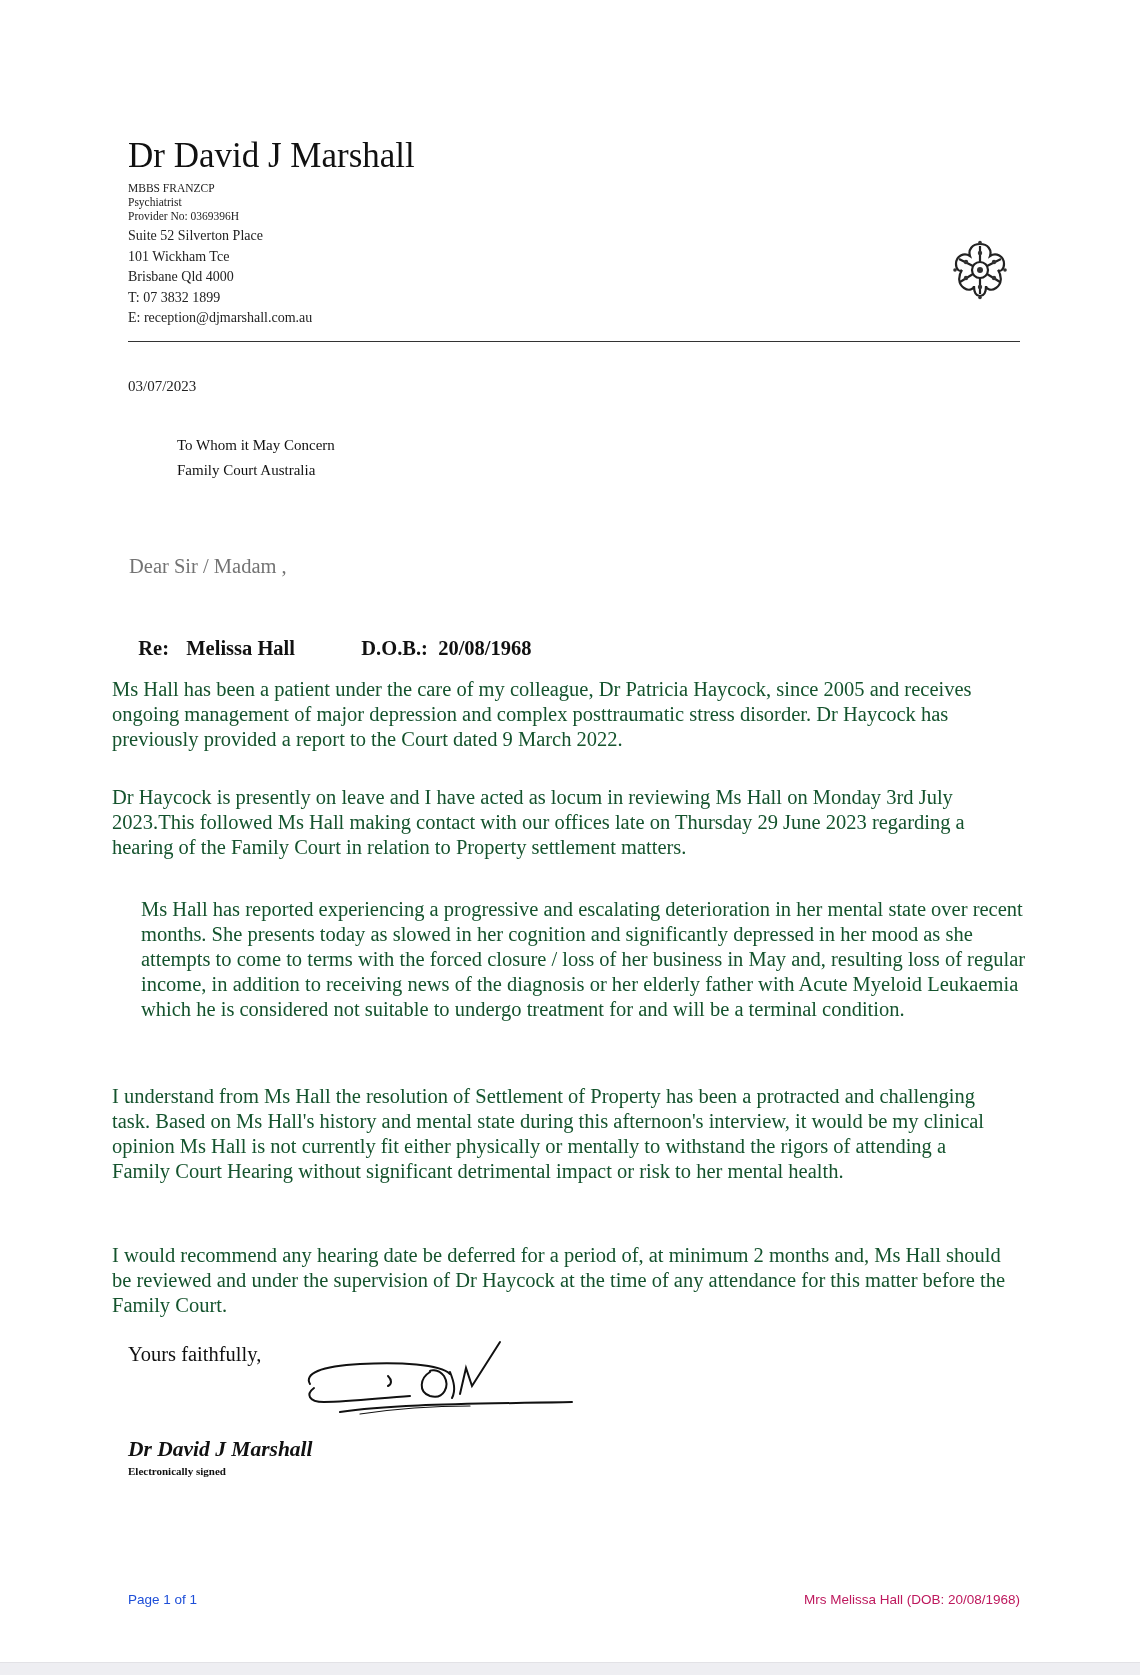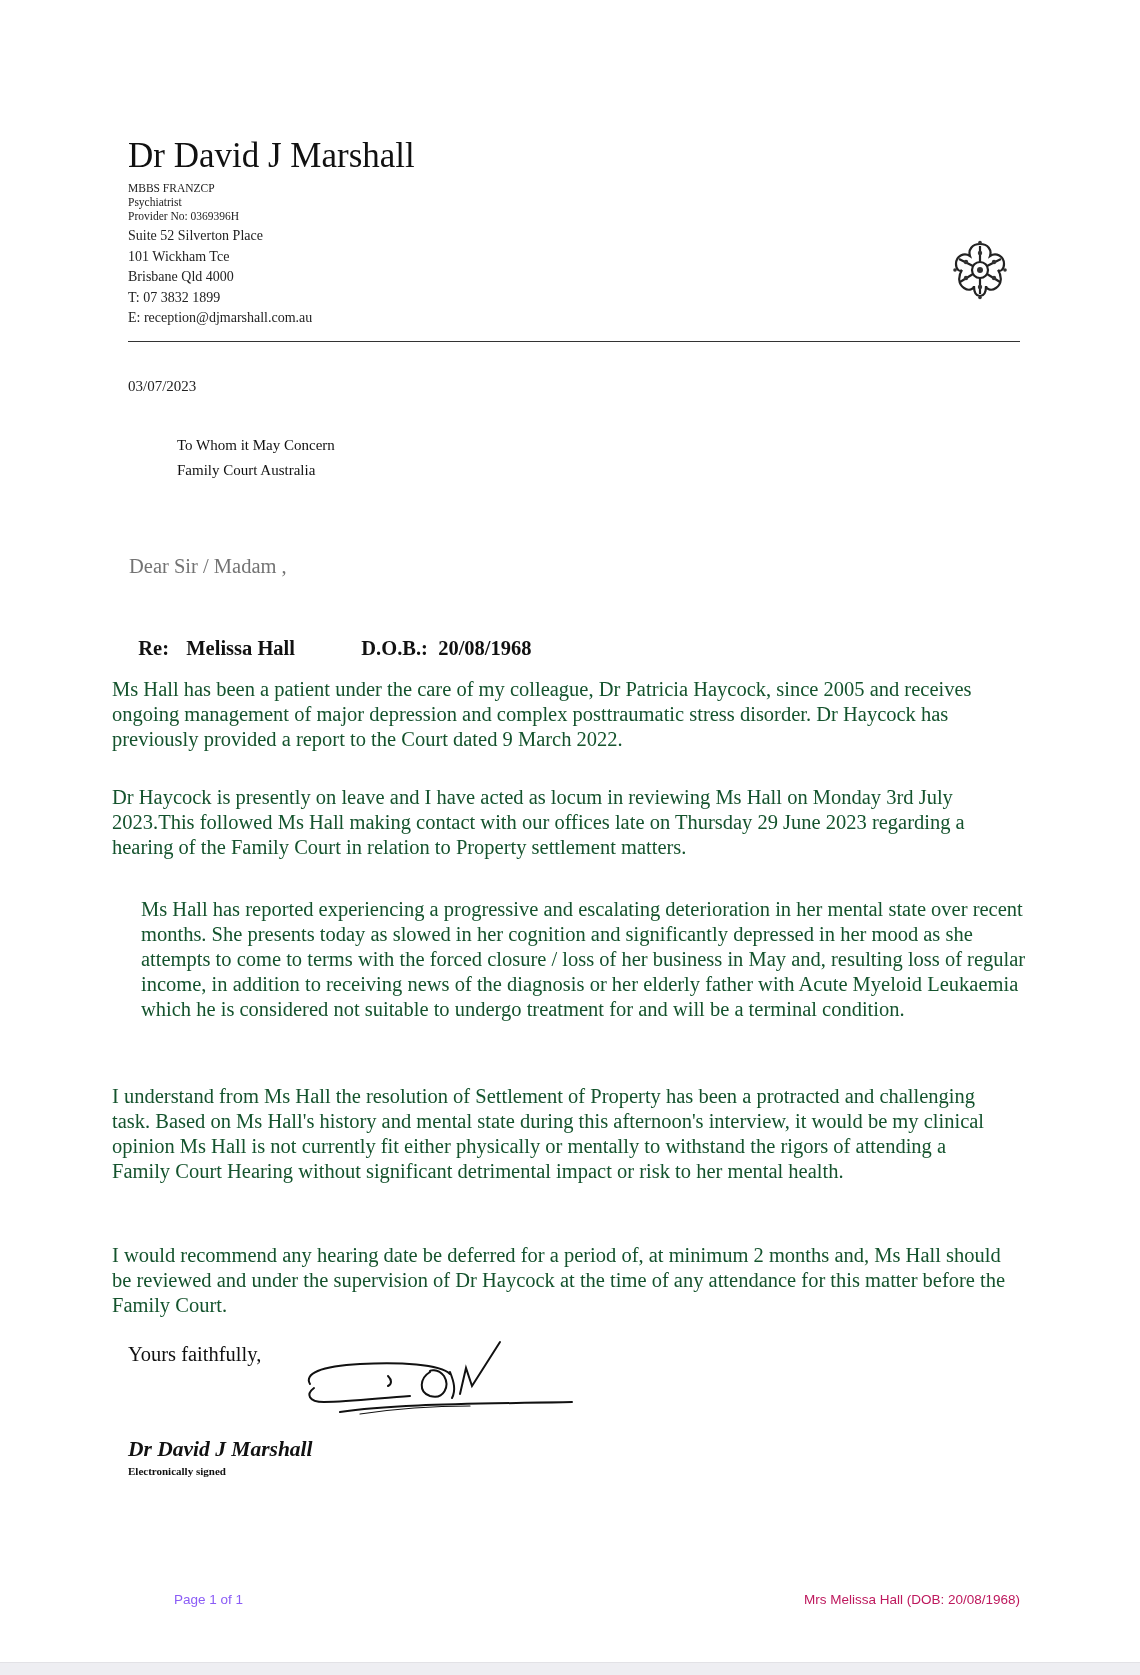--- a/index.html
+++ b/index.html
@@ -23,21 +23,21 @@
   .body p { margin:0; }
   .p1 { top:677px; }
   .p2 { top:785px; }
   .p3 { top:897px;margin-left:29px; }
   .p4 { top:1084px; }
   .p5 { top:1243px; }
   .closing { left:128px; top:1343px; font-size:20.5px; color:#111; }
   .signature { left:300px; top:1338px; width:285px; height:80px; }
   .signer { left:128px; top:1437px; font-size:21.5px; font-weight:bold; font-style:italic; color:#111; }
   .esig { left:128px; top:1465px; font-size:11px; font-weight:bold; color:#111; }
-  .footer-left { left:128px; top:1592px; font-family:"Liberation Sans","DejaVu Sans",sans-serif; font-size:13.5px; color:#8b5cf6;margin-left:46px; }
+  .footer-left { left:128px; top:1592px; font-family:"Liberation Sans","DejaVu Sans",sans-serif; font-size:13.5px; color:#1d4ed8; }
   .footer-right { right:120px; top:1592px; font-family:"Liberation Sans","DejaVu Sans",sans-serif; font-size:13.5px; color:#be185d; }
   .page-bottom { left:0; top:1662px; width:1140px; height:13px; background:#eeeef2; border-top:1px solid #e2e2e6; }
 </style>
 </head>
 <body>
 
 <div class="abs letterhead-name">Dr David J Marshall</div>
 
 <div class="abs creds">
   <div>MBBS FRANZCP</div>

